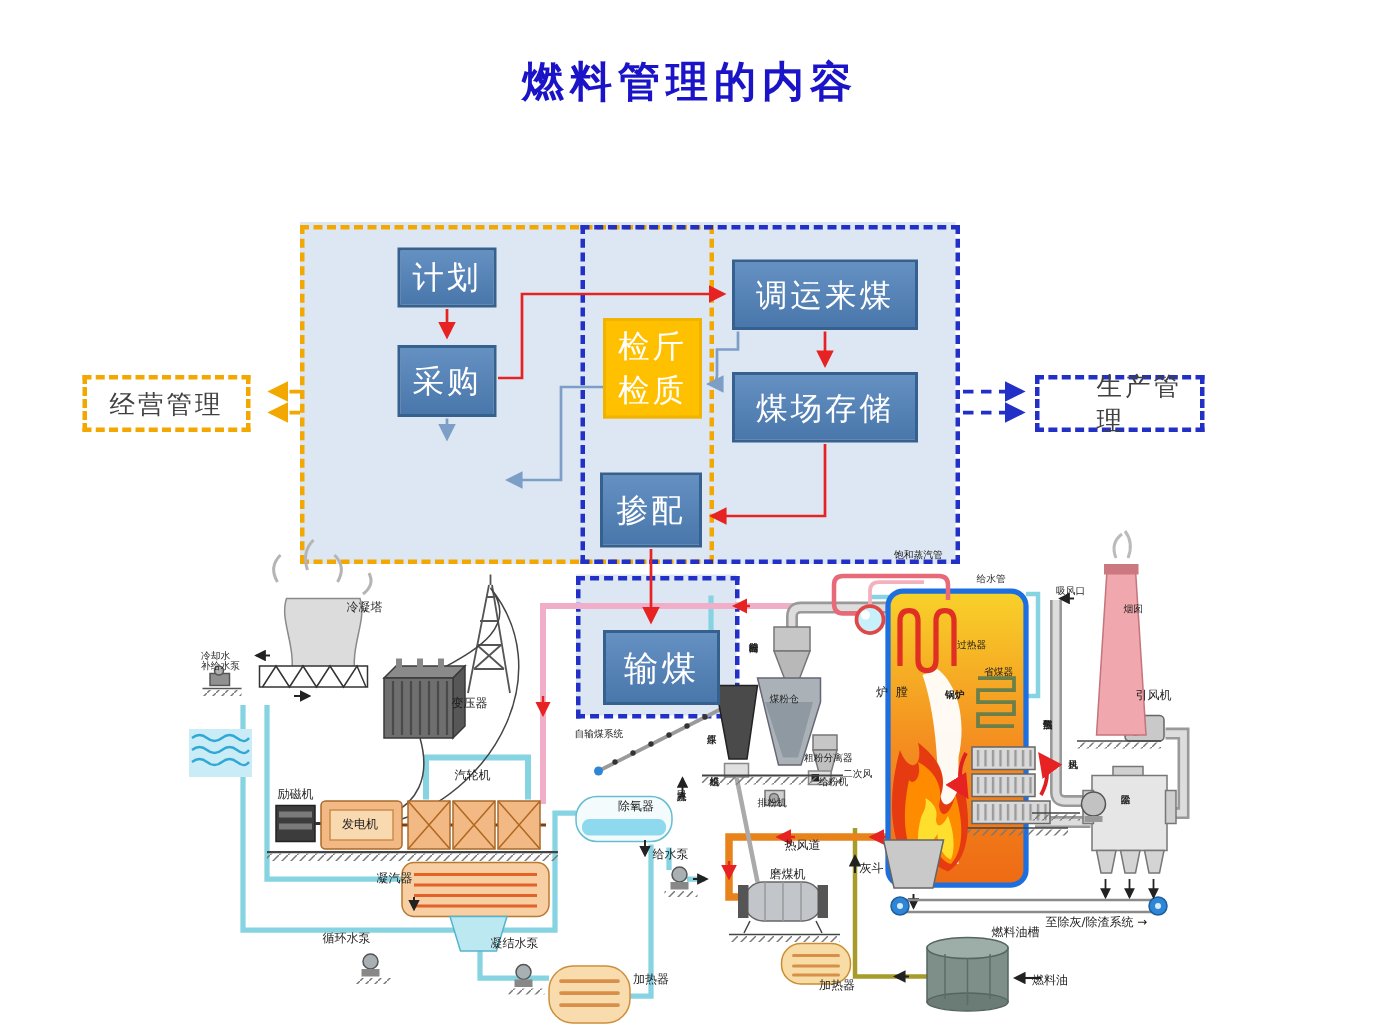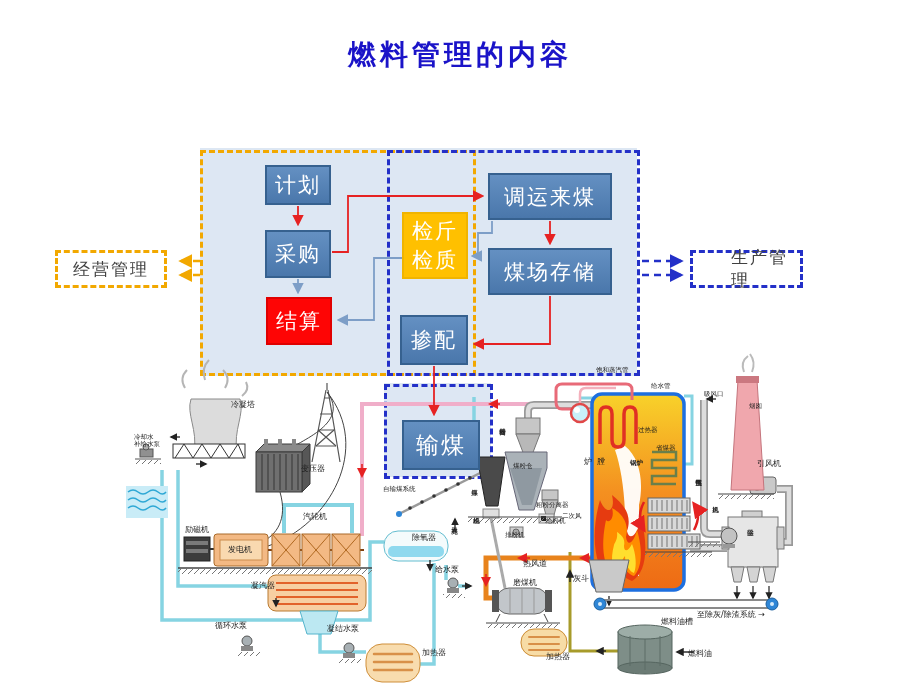--- a/index.html
+++ b/index.html
@@ -354,21 +354,20 @@
     <g fill="none">
       <path d="M200,261 H181" stroke="#f2a800" stroke-width="2.5" stroke-dasharray="7,5" marker-end="url(#ao)"></path>
       <path d="M200,275 H181" stroke="#f2a800" stroke-width="2.5" stroke-dasharray="7,5" marker-end="url(#ao)"></path>
       <path d="M642,261 H681" stroke="#2330c8" stroke-width="2.5" stroke-dasharray="7,5" marker-end="url(#abl)"></path>
       <path d="M642,275 H681" stroke="#2330c8" stroke-width="2.5" stroke-dasharray="7,5" marker-end="url(#abl)"></path>
     </g>
   </svg>
 
   <div class="fbox" id="b-plan">计划</div>
   <div class="fbox" id="b-purchase">采购</div>
-  <div class="fbox" id="b-settle">结算</div>
   <div class="fbox" id="b-inspect">
     <span>检斤</span>
     <span>检质</span>
   </div>
   <div class="fbox" id="b-blend">掺配</div>
   <div class="fbox" id="b-dispatch">调运来煤</div>
   <div class="fbox" id="b-storage">煤场存储</div>
   <div class="fbox" id="b-convey">输煤</div>
 
   <div class="side-label" id="lbl-left">经营管理</div>

